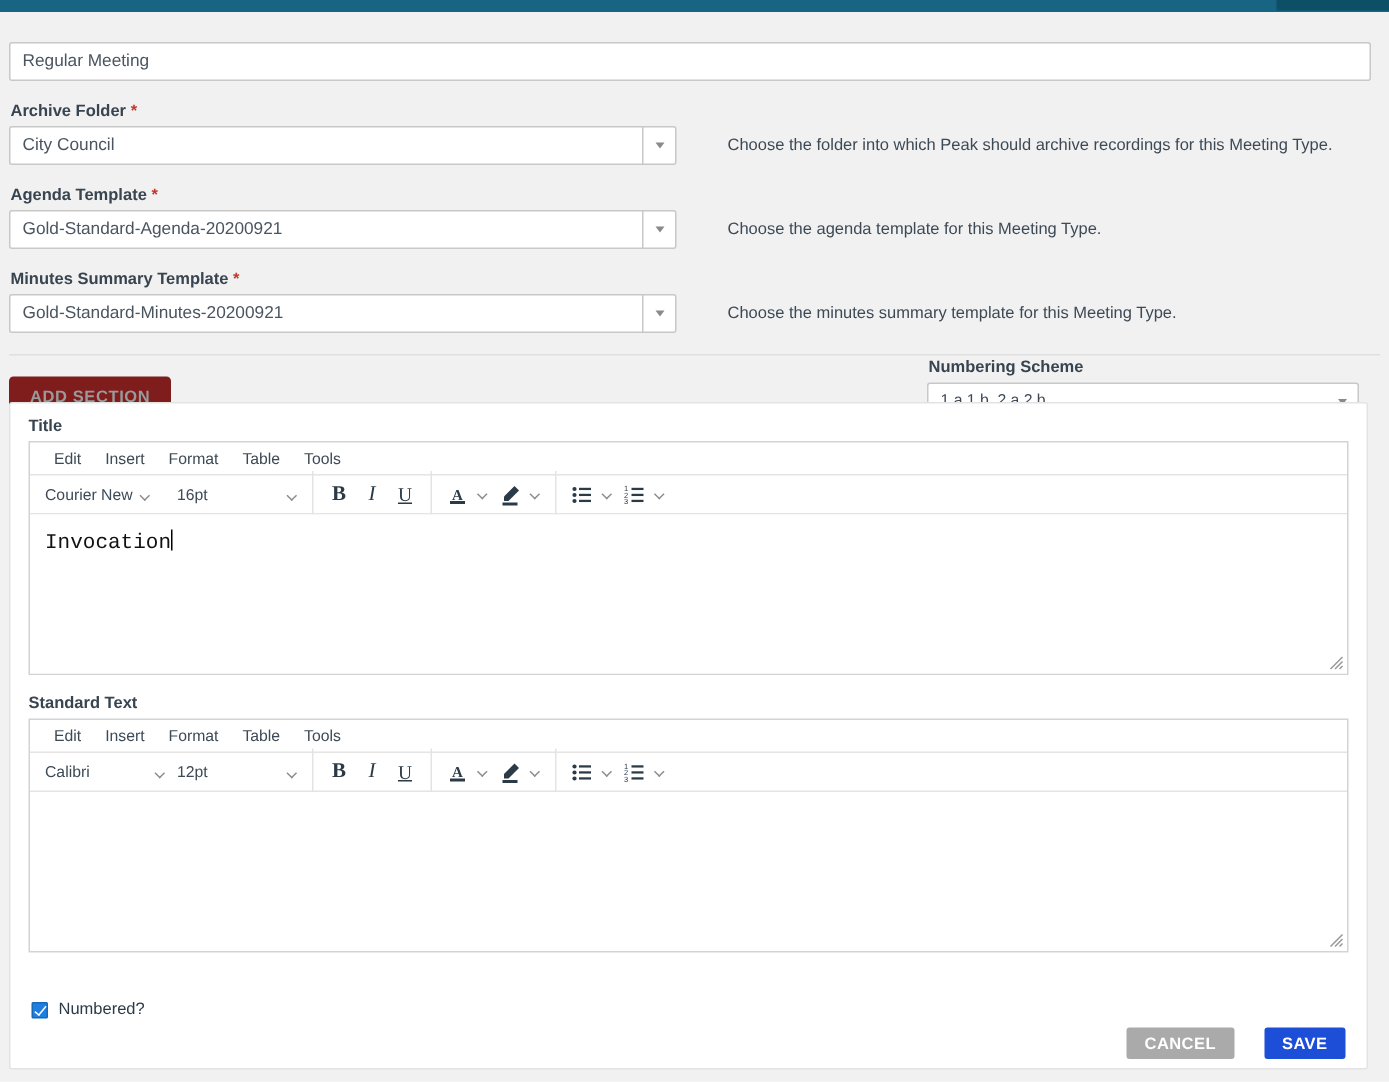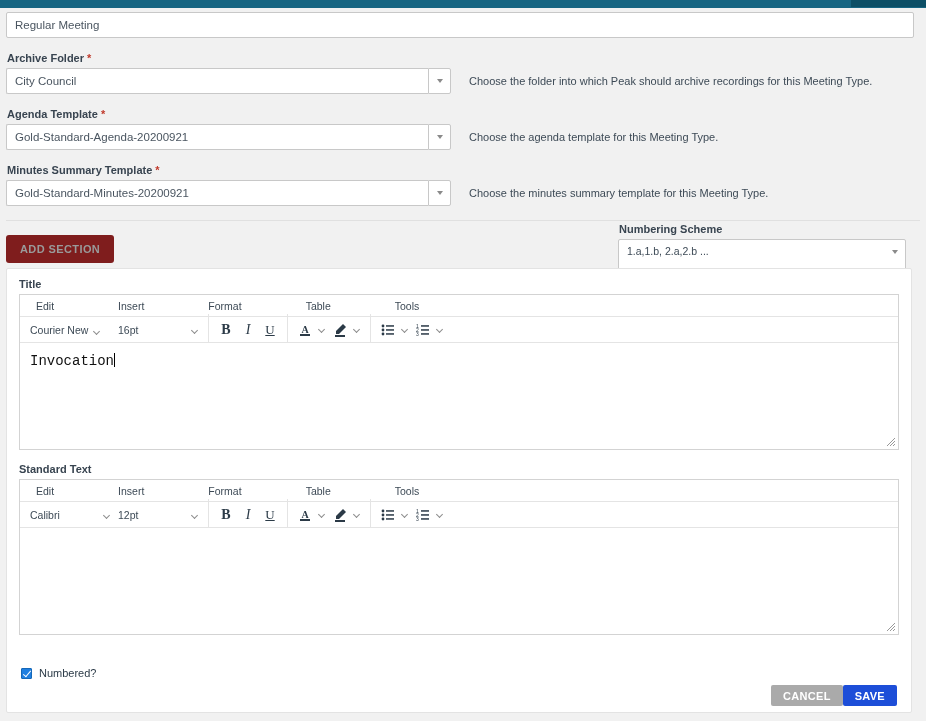--- a/index.html
+++ b/index.html
@@ -36,21 +36,21 @@
   .row { display: flex; align-items: flex-start; }
   .select-wrap { position: relative; width: 445px; display: flex; }
   .select-wrap .inp { border-right: none; border-radius: 2px 0 0 2px; }
   .sel-btn {
     width: 24px; height: 26px; background: #fff;
     border: 1px solid #c8c8c8; border-radius: 0 2px 2px 0;
     display: flex; align-items: center; justify-content: center;
     cursor: pointer;
   }
   .caret { width: 0; height: 0; border-left: 3.5px solid transparent; border-right: 3.5px solid transparent; border-top: 4px solid #8a8a8a; }
-  .hint { font-size: 11px; color: #3d4a56; margin-left: 18px; padding-top: 7px; }
+  .hint { font-size: 11px; color: #3d4a56; margin-left: 34px; padding-top: 7px; }
 
   .divider { height: 1px; background: #e0e0e0; margin: 14px 6px 0 6px; }
 
   
   .mid { position: relative; height: 58px; }
   .add-section {
     position: absolute; left: 6px; top: 14px;
     background: #7f1d1d; color: #9a9a9a;
     border: none; border-radius: 3px;
     font-size: 11px; font-weight: bold; letter-spacing: .4px;
@@ -69,21 +69,21 @@
 
   
   .card {
     position: absolute; left: 6px; top: 268px; width: 906px; height: 445px;
     background: #fff; border: 1px solid #e3e3e3; border-radius: 2px;
   }
   .card-lbl { font-size: 11px; font-weight: bold; color: #384450; margin: 9px 0 4px 12px; }
 
   
   .editor { margin: 0 12px; border: 1px solid #d3d3d3; background: #fff; }
-  .menubar { display: flex; align-items: center; height: 22px; border-bottom: 1px solid #e4e4e4; padding-left: 8px; gap: 48px; }
+  .menubar { display: flex; align-items: center; height: 22px; border-bottom: 1px solid #e4e4e4; padding-left: 8px; }
   .menu-item { font-size: 10.5px; color: #3d4a56; padding: 0 8px; cursor: pointer; }
   .toolbar { display: flex; align-items: center; height: 26px; border-bottom: 1px solid #e4e4e4; }
   .tgroup { display: flex; align-items: center; height: 26px; border-right: 1px solid #e4e4e4; padding: 16px 6px; }
   .tgroup:last-child { border-right: none; }
   .font-sel { position: relative; width: 88px; font-size: 10.5px; color: #3d4a56; padding-left: 4px; cursor: pointer; }
   .size-sel { position: relative; width: 88px; font-size: 10.5px; color: #3d4a56; padding-left: 4px; cursor: pointer; }
   .chev-sm { display: inline-block; width: 5px; height: 5px; border-right: 1.2px solid #8c8c8c; border-bottom: 1.2px solid #8c8c8c; transform: rotate(45deg); margin: 0 5px 0 3px; }
   .tbtn { width: 22px; height: 22px; display: flex; align-items: center; justify-content: center; cursor: pointer; }
   .tbtn-b { font-family: "Liberation Serif", serif; font-weight: bold; font-size: 14px; color: #2b3a47; }
   .tbtn-i { font-family: "Liberation Serif", serif; font-style: italic; font-size: 14px; color: #2b3a47; }
@@ -92,38 +92,38 @@
   .ed-text { font-family: "Liberation Mono", monospace; font-size: 14px; color: #111; padding: 10px 0 0 10px; }
   .caretbar { display: inline-block; width: 1px; height: 14px; background: #000; vertical-align: -2px; }
   .resize { position: absolute; right: 2px; bottom: 2px; width: 10px; height: 10px; }
 
   .footer-row { position: absolute; left: 0; top: 398px; width: 100%; }
   .chk-row { display: flex; align-items: center; margin-left: 14px; }
   .chkbox { width: 11px; height: 11px; background: #1f7fe0; border: 1px solid #1668b8; border-radius: 1px; position: relative; cursor: pointer; }
   .chkbox:after { content: ""; position: absolute; left: 3px; top: 0px; width: 3px; height: 7px; border-right: 1.6px solid #fff; border-bottom: 1.6px solid #fff; transform: rotate(40deg); }
   .chk-lbl { font-size: 11px; color: #2b3a47; margin-left: 7px; }
 
-  .btns { position: absolute; right: 14px; top: 18px; display: flex; gap: 0; }
+  .btns { position: absolute; right: 14px; top: 18px; display: flex; gap: 20px; }
   .btn { border: none; border-radius: 2px; height: 21px; padding: 0 12px; font-size: 11px; font-weight: bold; letter-spacing: .3px; cursor: pointer; font-family: "Liberation Sans", sans-serif; }
   .btn-cancel { background: #aaaaaa; color: #fff; }
   .btn-save { background: #1d4ed8; color: #fff; }
 </style>
 </head>
 <body>
 
 <div class="page">
 
   <div class="clipped-label">Title</div>
   <div class="topbar">
     <div class="topbar-right"></div>
   </div>
 
   <div class="form-region">
 
-    <div class="fld" style="margin-top:4px;">
+    <div class="fld" style="margin-top:20px;">
       <input class="inp" value="Regular Meeting" style="">
     </div>
 
     <div class="fld" style="margin-top:14px;">
       <div class="lbl">
         <span>Archive Folder</span>
         <span class="req">*</span>
       </div>
       <div class="row">
         <div class="select-wrap">

